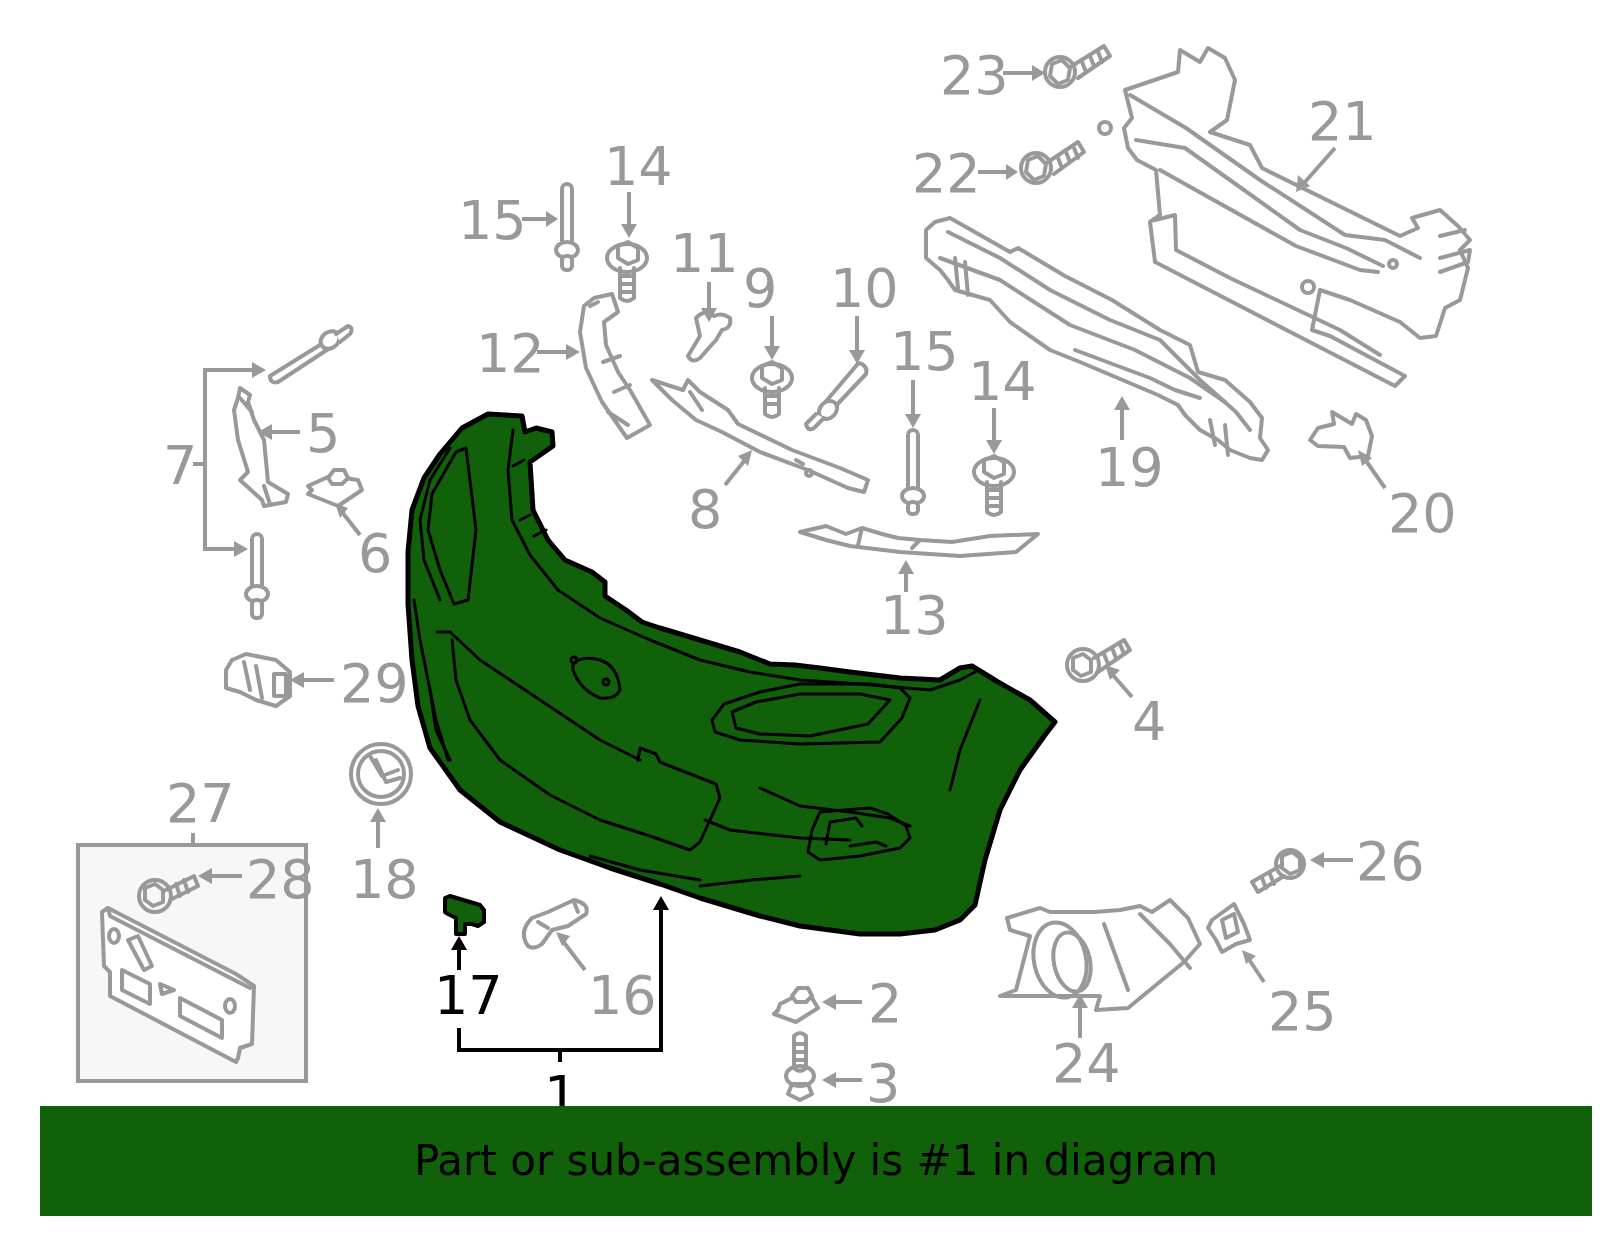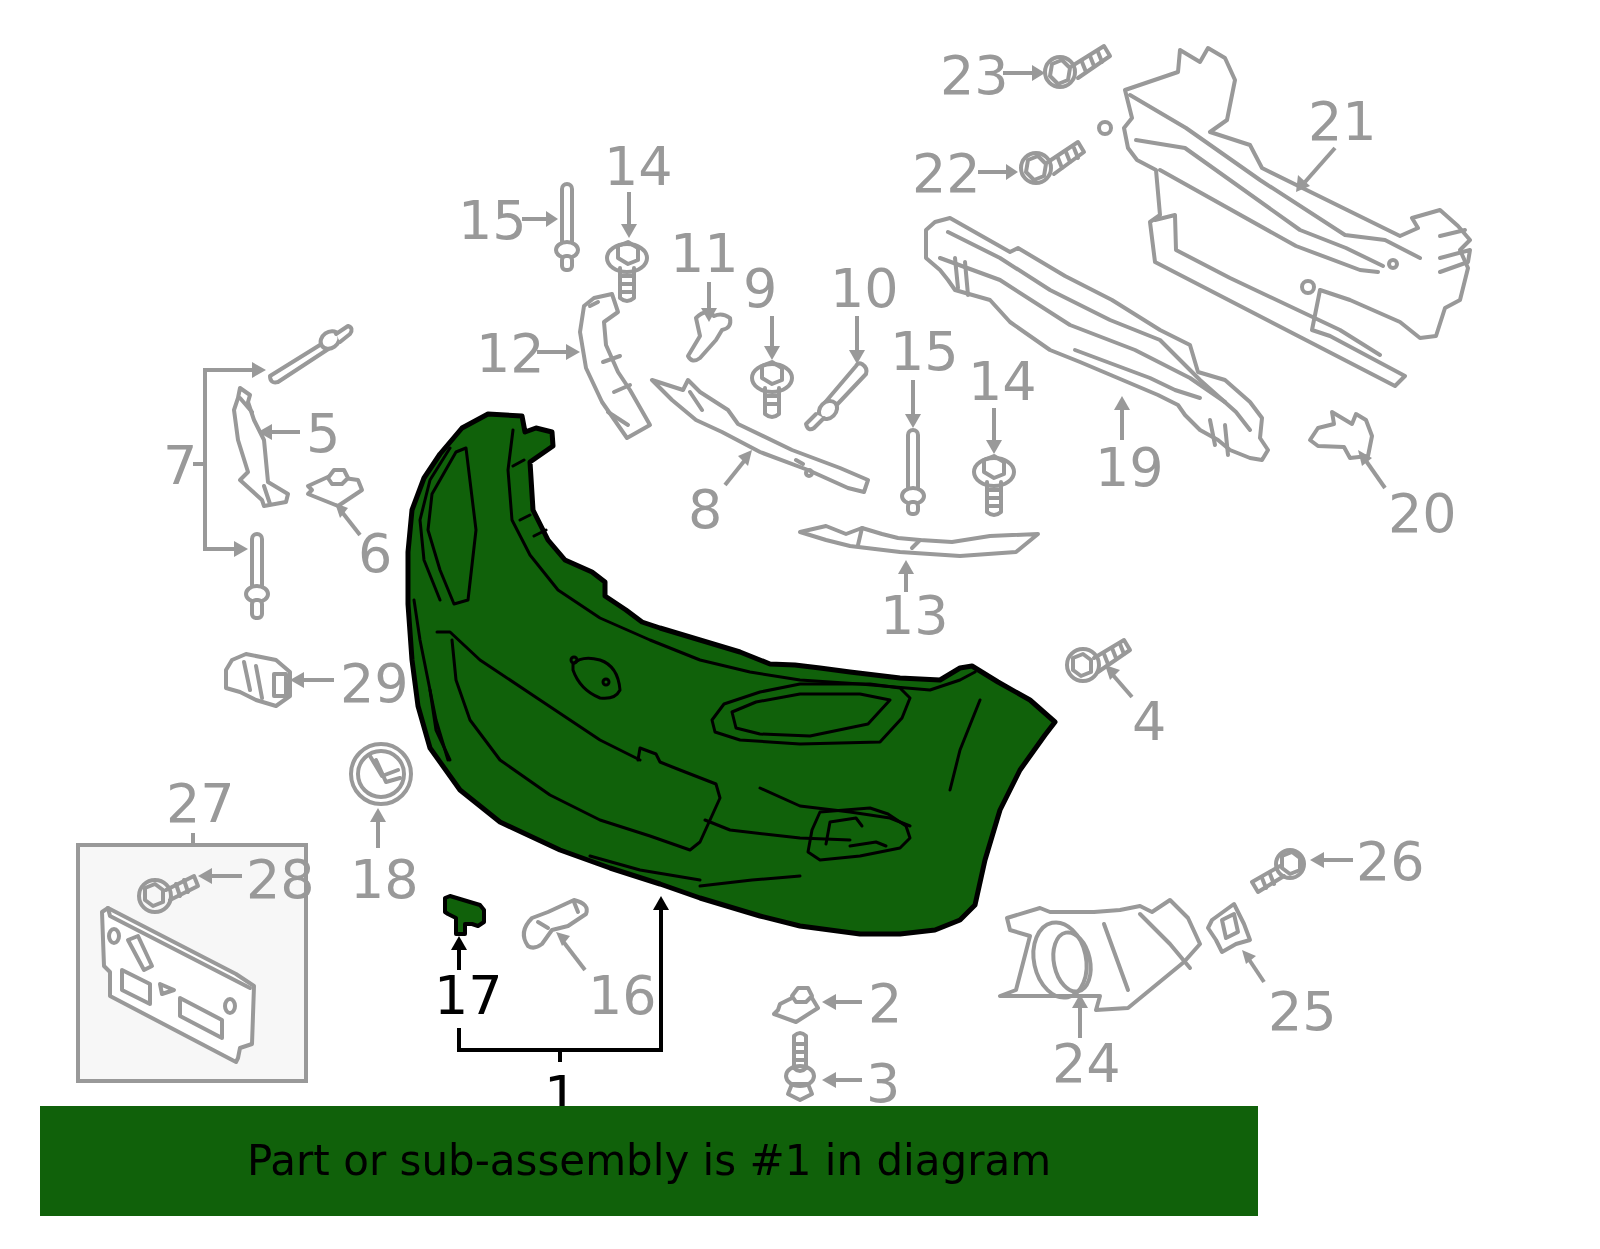--- a/index.html
+++ b/index.html
@@ -10,21 +10,21 @@
   .partf { fill:#ffffff; stroke:#999999; stroke-width:4; stroke-linejoin:round; stroke-linecap:round; }
   .lead { fill:none; stroke:#999999; stroke-width:4; }
   .arrowhead { fill:#999999; }
   .lbl { fill:#999999; font-family:"DejaVu Sans", sans-serif; font-size:54px; }
   .lbl-hl { fill:#000000; font-family:"DejaVu Sans", sans-serif; font-size:54px; }
   .lead-hl { fill:none; stroke:#000000; stroke-width:4; }
   .arrowhead-hl { fill:#000000; }
   .bumper { fill:#10610a; stroke:#000000; stroke-width:5; stroke-linejoin:round; }
   .bline { fill:none; stroke:#000000; stroke-width:3; stroke-linejoin:round; stroke-linecap:round; }
   .box27 { fill:#f7f7f7; stroke:#999999; stroke-width:4; }
-  #banner { position:absolute; left:40px; top:1106px; width:1218px; height:110px;
+  #banner { position:absolute; left:40px; top:1106px; width:1552px; height:110px;
             background:#10610a; display:flex; flex-direction:column; align-items:center; justify-content:center; }
   #banner span { display:block; color:#000000; font-family:"DejaVu Sans", sans-serif;
                  font-size:42px; line-height:50px; white-space:nowrap; }
 </style>
 </head>
 <body>
 
 <svg id="diagram" viewBox="0 0 1600 1249" xmlns="http://www.w3.org/2000/svg">
 
   <g>

